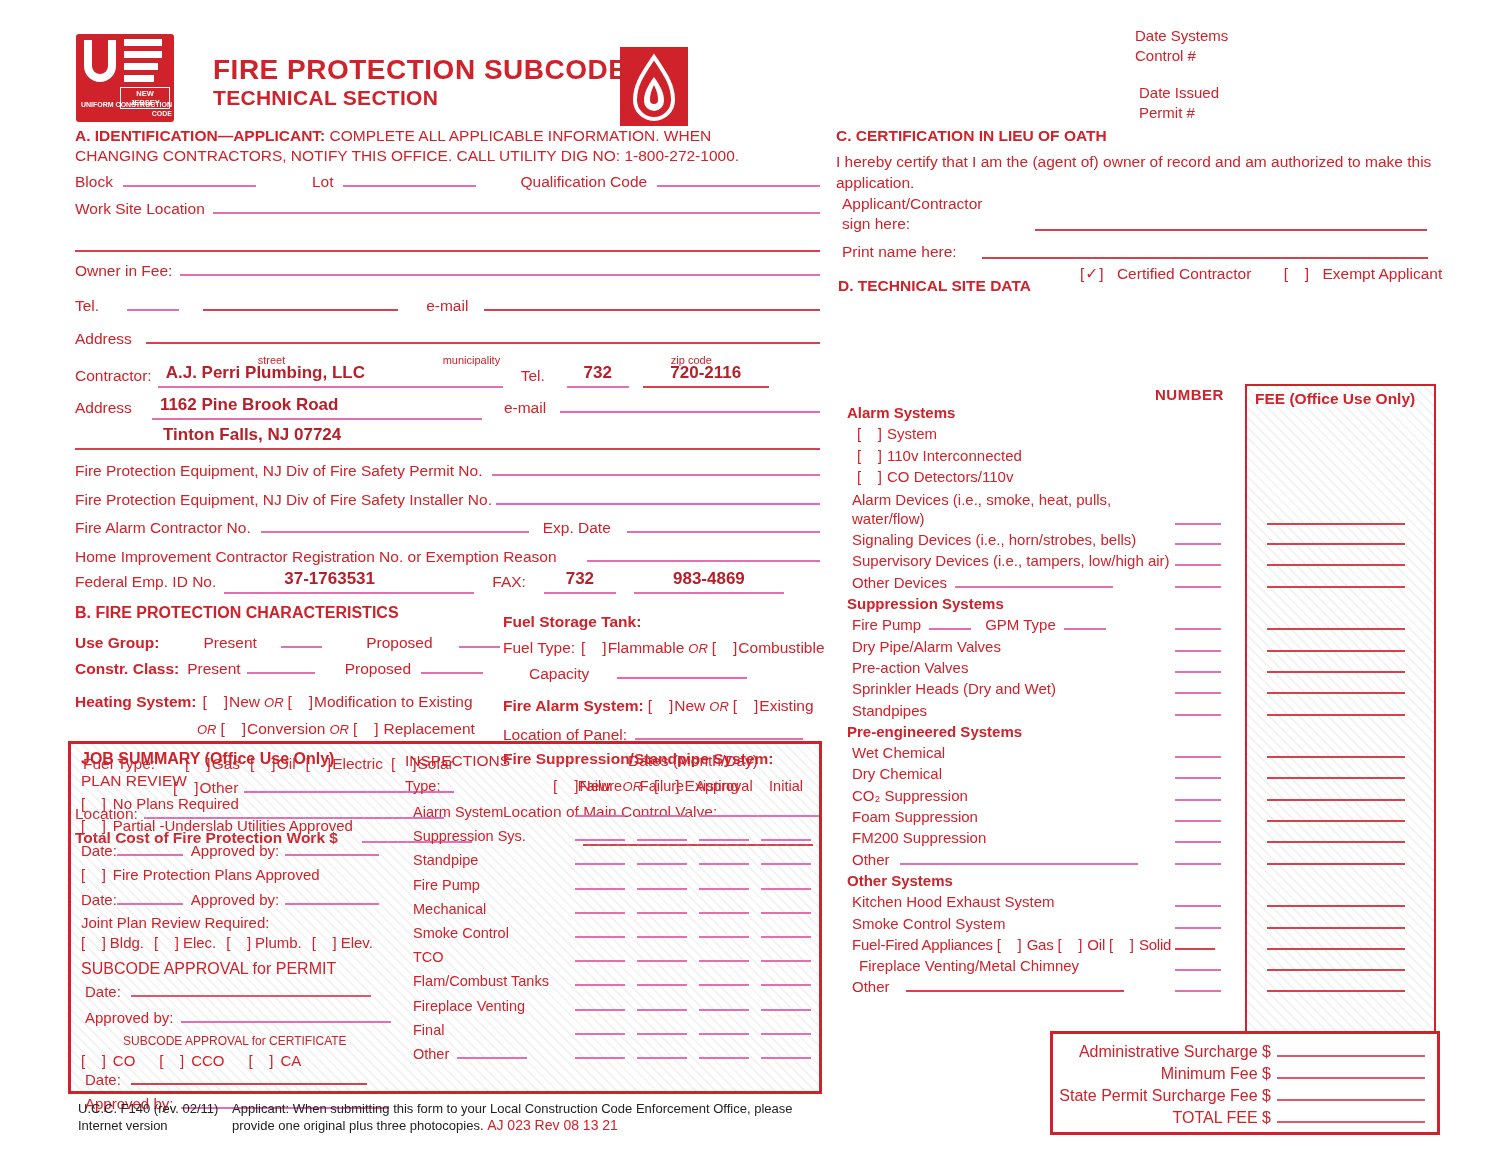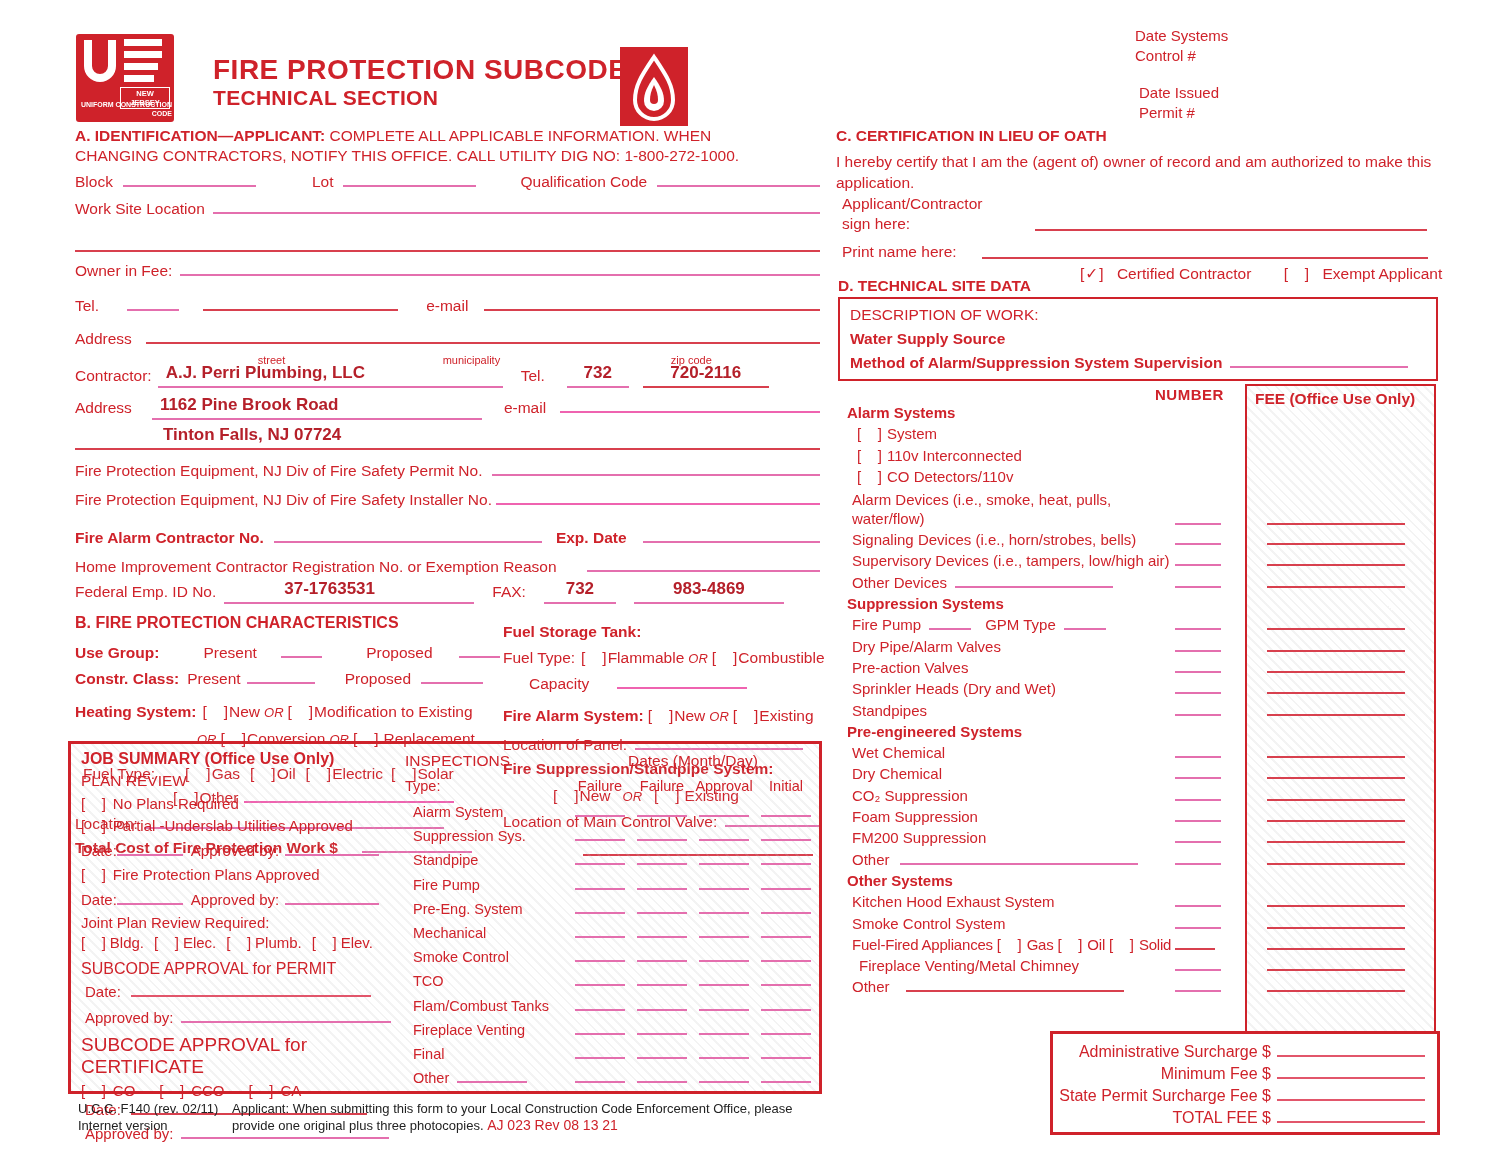--- a/index.html
+++ b/index.html
@@ -195,21 +195,21 @@
     </div>
 
     <div class="fr" style="margin-top:12px;">
       <span class="lbl">Fire Protection Equipment, NJ Div of Fire Safety Permit No.</span>
       <span class="ln fill" style="margin-left:10px;"></span>
     </div>
     <div class="fr" style="margin-top:11px;">
       <span class="lbl">Fire Protection Equipment, NJ Div of Fire Safety Installer No.</span>
       <span class="ln fill h" style="margin-left:4px;"></span>
     </div>
-    <div class="fr" style="margin-top:20px;font-weight:bold;">
+    <div class="fr" style="margin-top:10px;">
       <span class="lbl">Fire Alarm Contractor No.</span>
       <span class="ln" style="width:268px;margin-left:10px;"></span>
       <span class="lbl" style="margin-left:14px;">Exp. Date</span>
       <span class="ln fill" style="margin-left:16px;"></span>
     </div>
     <div class="fr" style="margin-top:11px;justify-content:flex-end;">
       <span class="lbl">Home Improvement Contractor Registration No. or Exemption Reason</span>
       <span class="ln fill" style="margin-left:30px;"></span>
     </div>
     <div class="fr" style="margin-top:6px;">
@@ -372,21 +372,21 @@
       </div>
       <div style="margin-top:9px;font-size:16px;">SUBCODE APPROVAL for PERMIT</div>
       <div class="fr" style="margin-top:5px;padding-left:4px;">
         <span>Date:</span>
         <span class="ln" style="width:240px;margin-left:10px;border-color:#e2566b;"></span>
       </div>
       <div class="fr" style="margin-top:9px;padding-left:4px;">
         <span>Approved by:</span>
         <span class="ln" style="width:210px;margin-left:8px;"></span>
       </div>
-      <div style="margin-top:8px;font-size:19px;">SUBCODE APPROVAL for CERTIFICATE</div>
+      <div style="margin-top:8px;font-size:12px;margin-left:42px;">SUBCODE APPROVAL for CERTIFICATE</div>
       <div class="fr" style="margin-top:4px;">
         <span class="cb">[   ]</span>
           <span style="margin-left:6px;">CO</span>
         <span class="cb" style="margin-left:24px;">[   ]</span>
           <span style="margin-left:6px;">CCO</span>
         <span class="cb" style="margin-left:24px;">[   ]</span>
           <span style="margin-left:6px;">CA</span>
       </div>
       <div class="fr" style="margin-top:2px;padding-left:4px;">
         <span>Date:</span>
@@ -427,27 +427,20 @@
         </div>
       <div class="irow">
           <span class="ilab" style="padding-left:12px;">Standpipe</span>
           <span class="icell"><span class="ln"></span></span>
           <span class="icell"><span class="ln"></span></span>
           <span class="icell"><span class="ln"></span></span>
           <span class="icell"><span class="ln"></span></span>
         </div>
       <div class="irow">
           <span class="ilab" style="padding-left:12px;">Fire Pump</span>
-          <span class="icell"><span class="ln"></span></span>
-          <span class="icell"><span class="ln"></span></span>
-          <span class="icell"><span class="ln"></span></span>
-          <span class="icell"><span class="ln"></span></span>
-        </div>
-      <div class="irow">
-          <span class="ilab" style="padding-left:12px;">Pre-Eng. System</span>
           <span class="icell"><span class="ln"></span></span>
           <span class="icell"><span class="ln"></span></span>
           <span class="icell"><span class="ln"></span></span>
           <span class="icell"><span class="ln"></span></span>
         </div>
       <div class="irow">
           <span class="ilab" style="padding-left:12px;">Mechanical</span>
           <span class="icell"><span class="ln"></span></span>
           <span class="icell"><span class="ln"></span></span>
           <span class="icell"><span class="ln"></span></span>
@@ -515,28 +508,20 @@
   <div class="rc" style="left:842px;top:243px;">Print name here:</div>
   <span class="ln r" style="position:absolute;left:982px;top:246px;width:446px;"></span>
   <div class="rc" style="left:1080px;top:265px;">
     <span class="cb" style="color:var(--red);">[✓]</span>
     <span style="margin-left:8px;">Certified  Contractor</span>
     <span class="cb" style="margin-left:28px;">[   ]</span>
     <span style="margin-left:8px;">Exempt Applicant</span>
   </div>
   <div class="rc b" style="left:838px;top:277px;">D.  TECHNICAL SITE DATA</div>
 
-  <div class="descbox">
-    <div>DESCRIPTION OF WORK:</div>
-    <div class="b">Water Supply Source</div>
-    <div class="fr">
-      <span class="b lbl">Method of Alarm/Suppression System Supervision</span>
-      <span class="ln" style="width:178px;margin-left:8px;"></span>
-    </div>
-  </div>
 
   <div class="feebox hatch"></div>
   <div class="numhead">NUMBER</div>
   <div class="feehead">FEE (Office Use Only)</div>
 
   <div class="tech">
     <div class="trow">
         <span class="tlabel grp">Alarm Systems</span>
       </div>
     <div class="trow">

